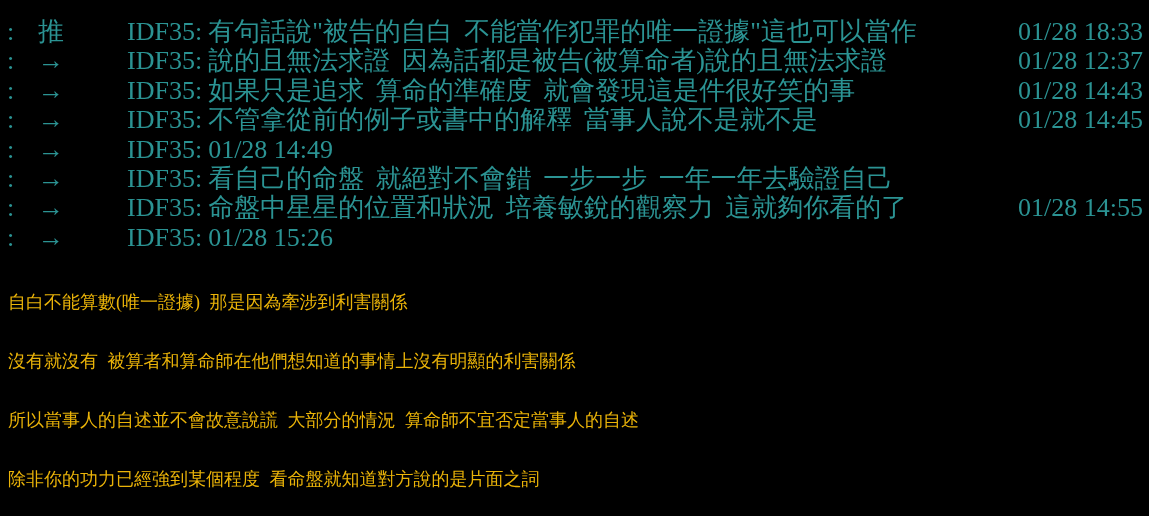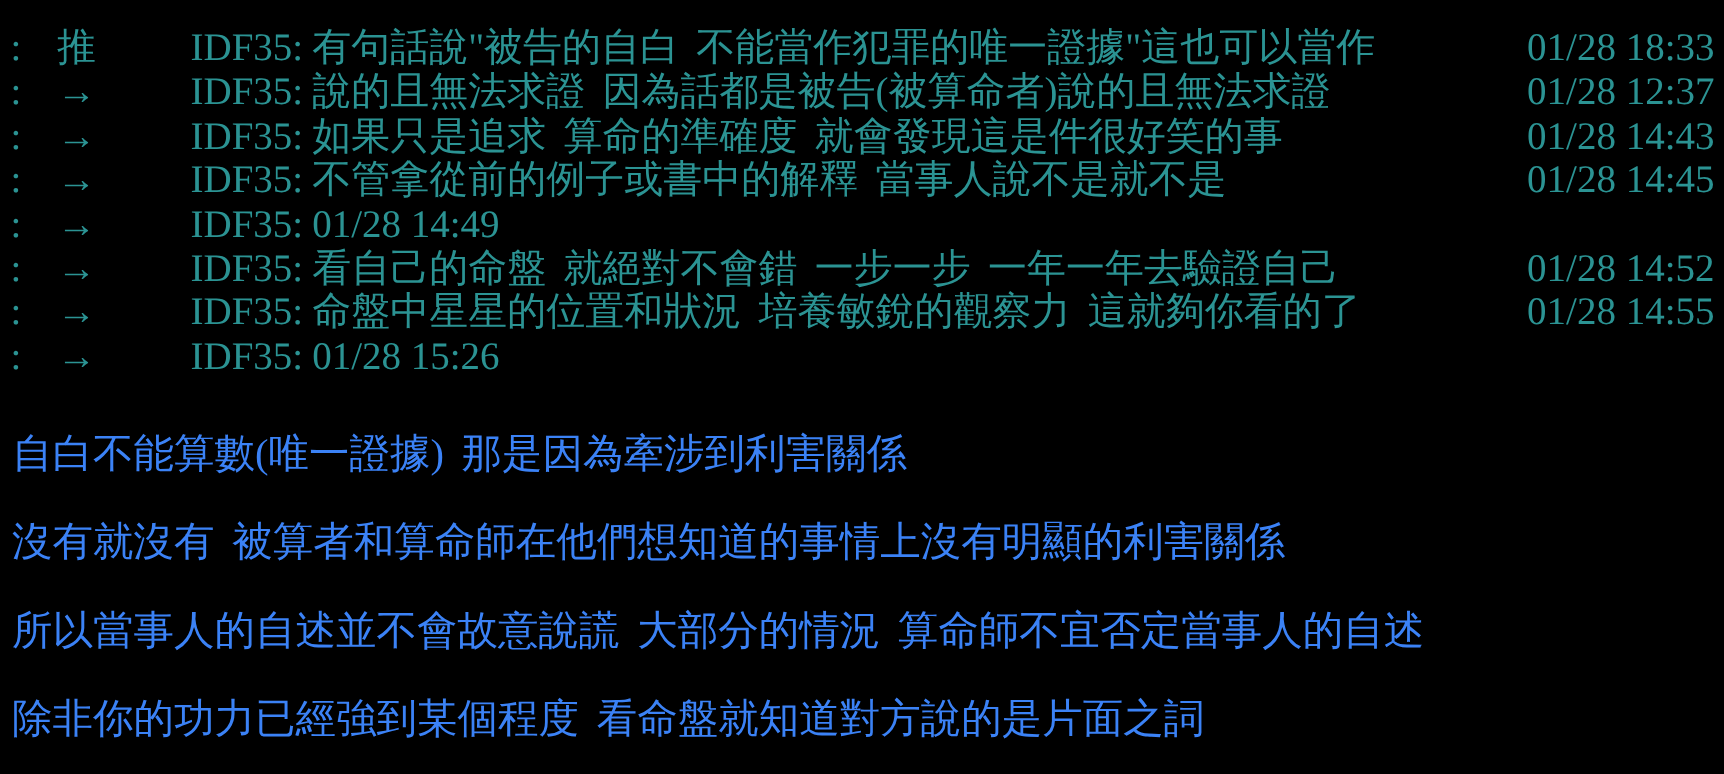--- a/index.html
+++ b/index.html
@@ -32,22 +32,22 @@
     line-height: 29.4px;
     white-space: pre;
   }
   .q-col   { flex: none; width: 31px; }
   .tag-col { flex: none; width: 62px; }
   .uid-col { flex: none; margin-right: 6px; margin-left: 27px; }
   .txt-col { flex: 1 1 auto; overflow: hidden; word-spacing: 5px; }
   .time-col { flex: none; }
   
   .reply {
-    color: #3b82f6;
-    font-size: 27px;
+    color: #eab308;
+    font-size: 18px;
     padding-left: 8px;
   }
   .reply p {
     margin: 29px 0 0 0;
     line-height: 30px;
     white-space: pre;
     word-spacing: 5px;
   }
   .reply p:first-child { margin-top: 35px; }
 </style>
@@ -95,21 +95,20 @@
       <span class="tag-col">→</span>
       <span class="uid-col">IDF35:</span>
       <span class="time-col">01/28 14:49</span>
     </div>
 
     <div class="comment-row">
       <span class="q-col">:</span>
       <span class="tag-col">→</span>
       <span class="uid-col">IDF35:</span>
       <span class="txt-col">看自己的命盤 就絕對不會錯 一步一步 一年一年去驗證自己</span>
-      <span class="time-col">01/28 14:52</span>
     </div>
 
     <div class="comment-row">
       <span class="q-col">:</span>
       <span class="tag-col">→</span>
       <span class="uid-col">IDF35:</span>
       <span class="txt-col">命盤中星星的位置和狀況 培養敏銳的觀察力 這就夠你看的了</span>
       <span class="time-col">01/28 14:55</span>
     </div>
 

